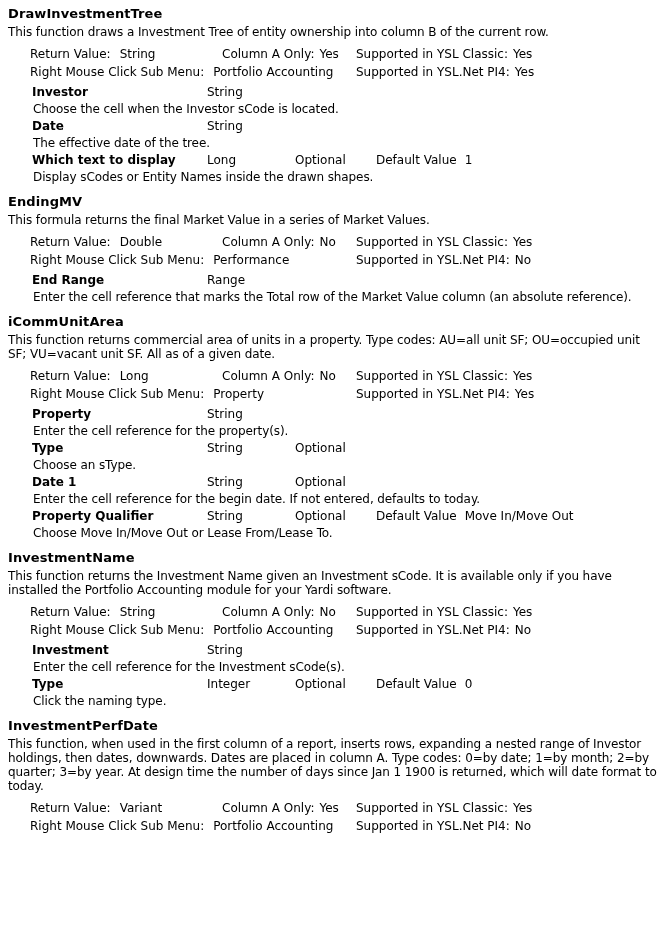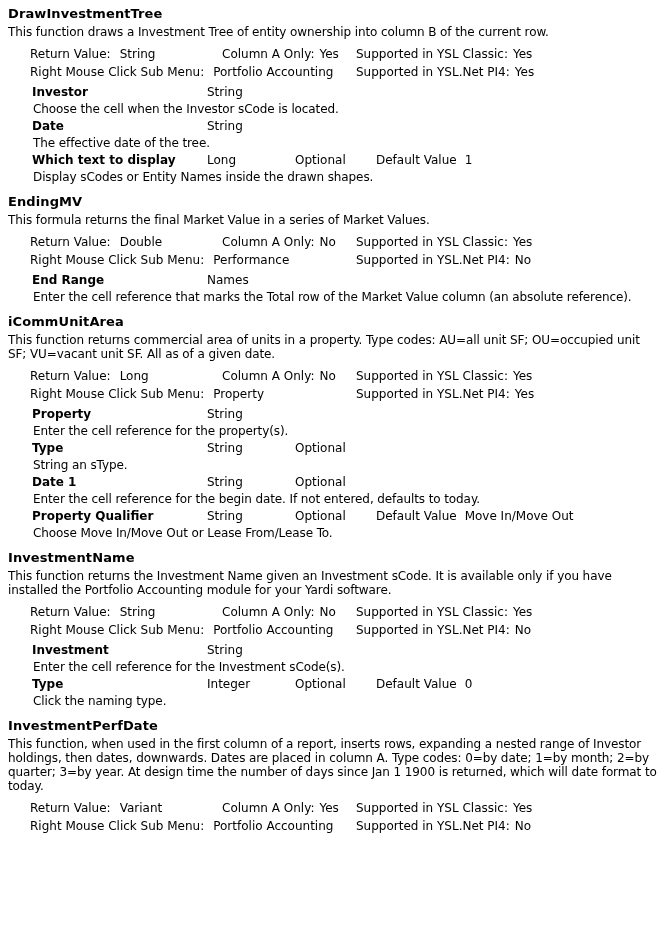--- a/index.html
+++ b/index.html
@@ -98,21 +98,21 @@
         <span class="m-right m-pair"><span>Supported in YSL Classic:</span><span class="v">Yes</span></span>
       </div>
       <div class="meta-row">
         <span class="m-left"><span>Right Mouse Click Sub Menu:</span><span class="m-val">Performance</span></span>
         <span class="m-right m-pair"><span>Supported in YSL.Net PI4:</span><span class="v">No</span></span>
       </div>
     </div>
     <div class="param">
       <div class="param-row">
         <span class="param-name">End Range</span>
-        <span class="param-type">Names</span>
+        <span class="param-type">Range</span>
       </div>
       <p class="param-desc">Enter the cell reference that marks the Total row of the Market Value column (an absolute reference).</p>
     </div>
   </section>
 
   <section class="func">
     <h2 class="fn-name">iCommUnitArea</h2>
     <p class="fn-desc">This function returns commercial area of units in a property. Type codes: AU=all unit SF; OU=occupied unit SF; VU=vacant unit SF. All as of a given date.</p>
     <div class="meta">
       <div class="meta-row">
@@ -129,21 +129,21 @@
       <div class="param-row">
         <span class="param-name">Property</span>
         <span class="param-type">String</span>
       </div>
       <p class="param-desc">Enter the cell reference for the property(s).</p>
       <div class="param-row">
         <span class="param-name">Type</span>
         <span class="param-type">String</span>
         <span class="param-opt">Optional</span>
       </div>
-      <p class="param-desc">String an sType.</p>
+      <p class="param-desc">Choose an sType.</p>
       <div class="param-row">
         <span class="param-name">Date 1</span>
         <span class="param-type">String</span>
         <span class="param-opt">Optional</span>
       </div>
       <p class="param-desc">Enter the cell reference for the begin date. If not entered, defaults to today.</p>
       <div class="param-row">
         <span class="param-name">Property Qualifier</span>
         <span class="param-type">String</span>
         <span class="param-opt">Optional</span>

